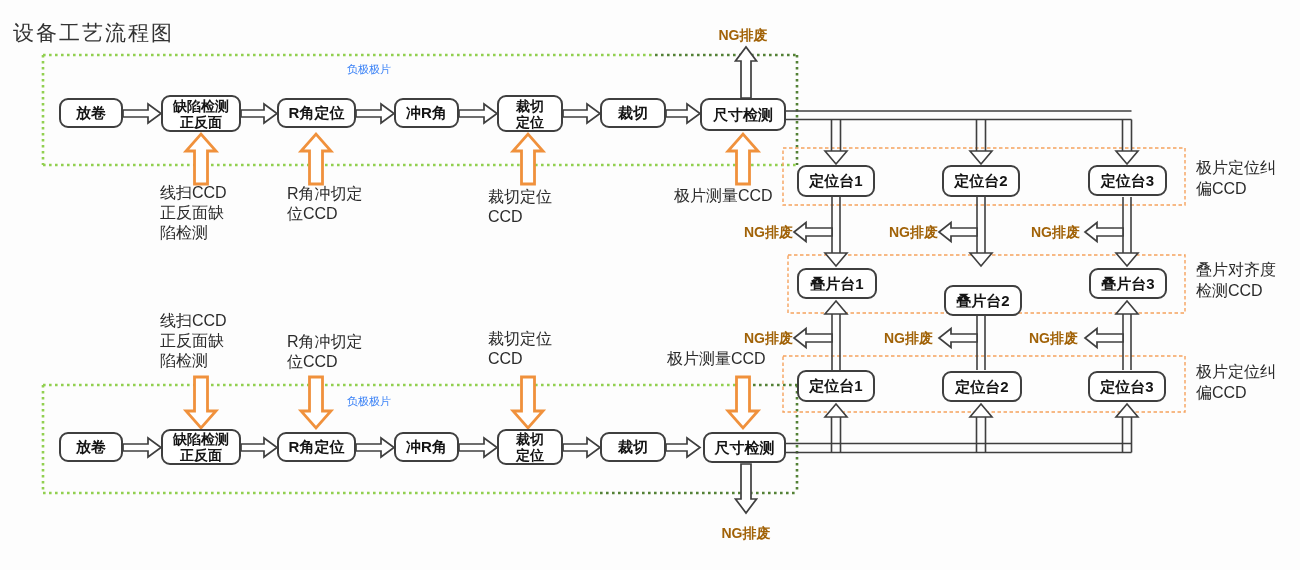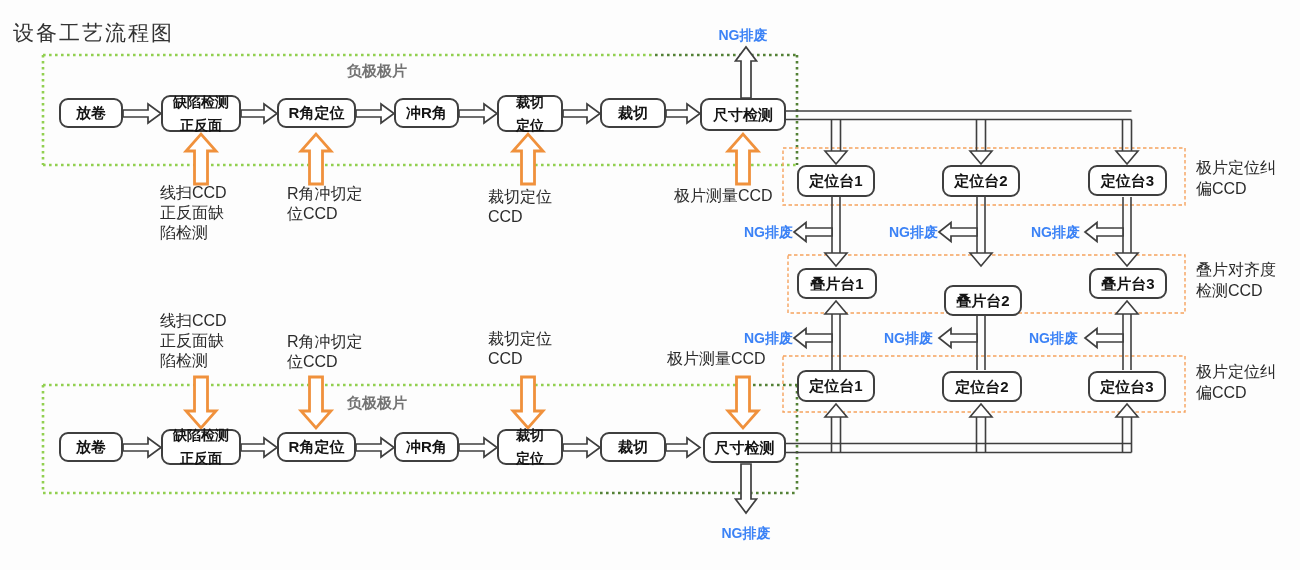--- a/index.html
+++ b/index.html
@@ -14,23 +14,23 @@
   .title{
     position:absolute;left:13px;top:19px;font-size:21px;color:#333;
     font-family:"Liberation Serif", serif;letter-spacing:2px;
   }
   .pbox{
     position:absolute;box-sizing:border-box;background:#fff;border:2px solid var(--ink);
     border-radius:9px;display:flex;align-items:center;justify-content:center;
     font-weight:bold;font-size:15px;line-height:16px;color:#141414;text-align:center;
     white-space:pre-line;z-index:3;
   }
-  .pbox.two{font-size:14px;line-height:23px;}
-  .grp{position:absolute;font-size:15px;font-weight:bold;color:#737373;z-index:4;}
-  .ng{position:absolute;font-size:14px;font-weight:bold;color:#3b82f6;z-index:4;white-space:nowrap;}
+  .pbox.two{font-size:14px;line-height:16px;}
+  .grp{position:absolute;font-size:11px;font-weight:normal;color:#3b82f6;z-index:4;}
+  .ng{position:absolute;font-size:14px;font-weight:bold;color:#a16207;z-index:4;white-space:nowrap;}
   .ng.ralign{text-align:right;width:60px;}
   .ng.calign{text-align:center;width:64px;}
   .ann{position:absolute;font-size:16px;line-height:20px;color:#2b2b2b;white-space:pre-line;z-index:4;}
   .panel{position:absolute;font-size:16px;line-height:21px;color:#2b2b2b;white-space:pre-line;z-index:4;width:110px;}
   
   .gl{stroke:var(--lg);stroke-width:2.6;stroke-dasharray:2.6 3.4;fill:none;}
   .gd{stroke:var(--dg);stroke-width:2.6;stroke-dasharray:2.6 3.4;fill:none;}
   .od{stroke:var(--od);stroke-width:1.4;stroke-dasharray:3.5 2.5;fill:none;}
   .cline{stroke:var(--ink);stroke-width:1.6;fill:none;}
   .tri{fill:#fff;stroke:var(--ink);stroke-width:1.6;stroke-linejoin:miter;}

